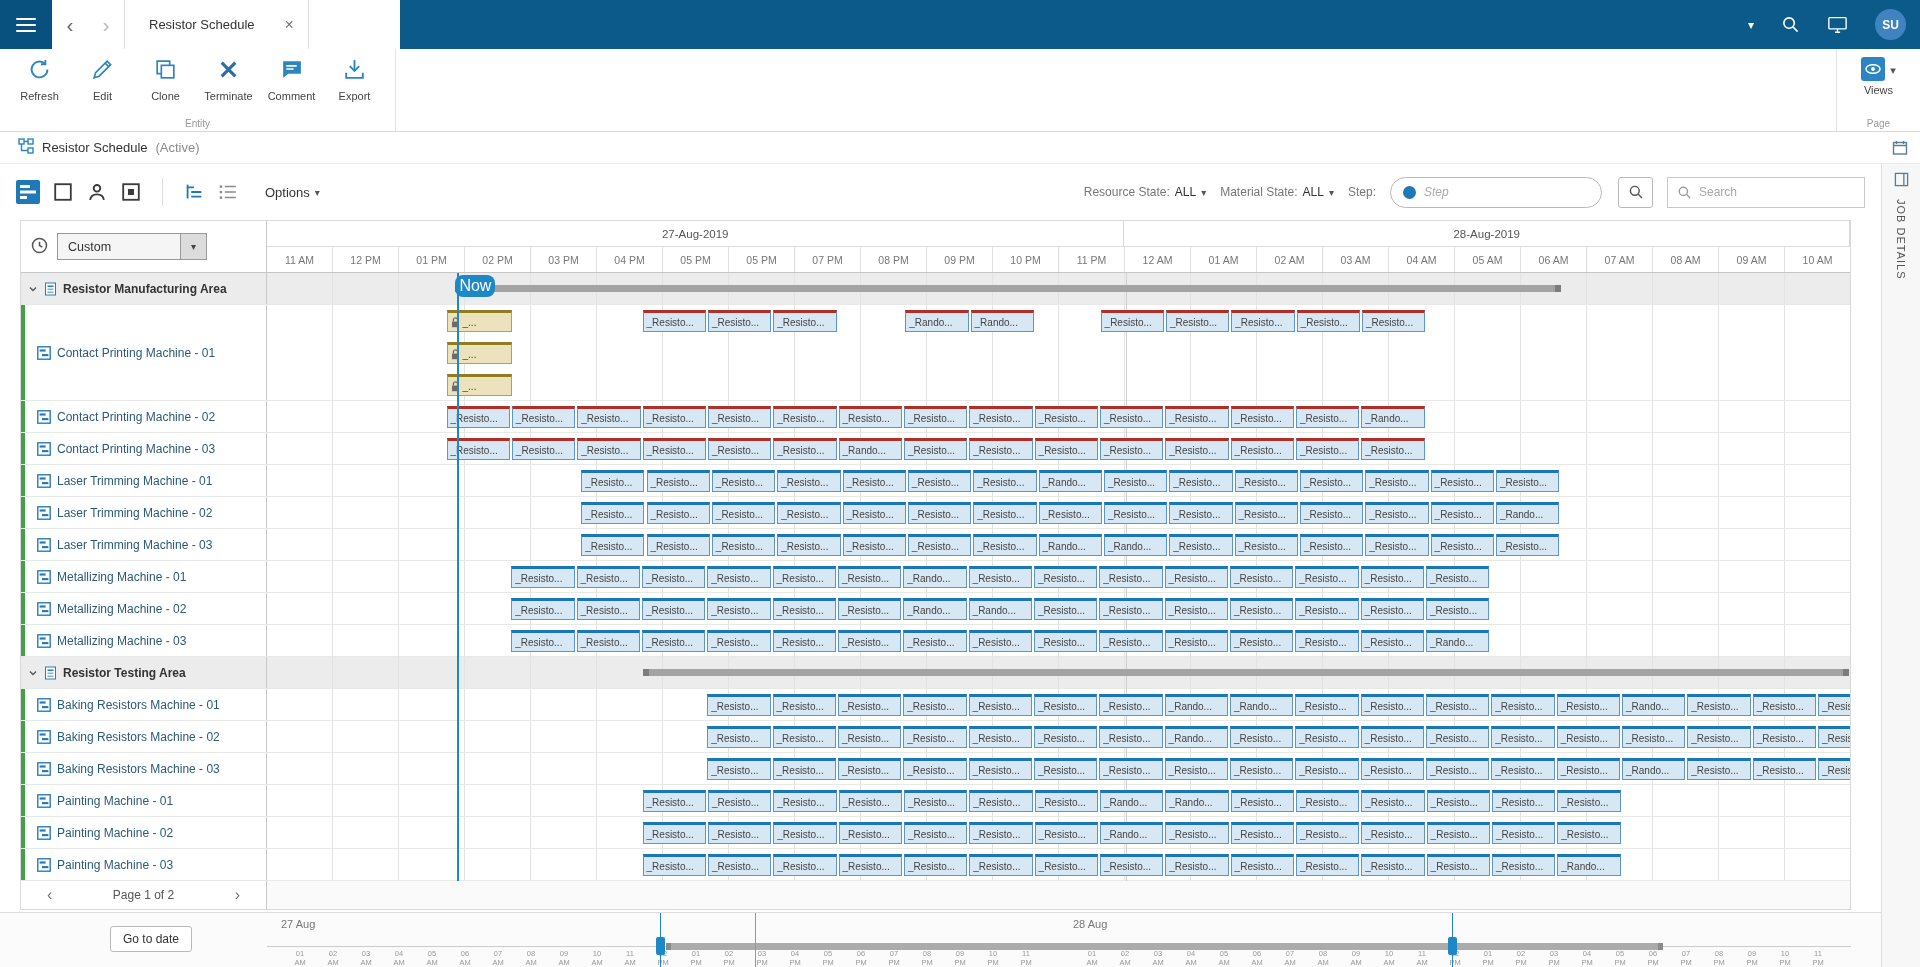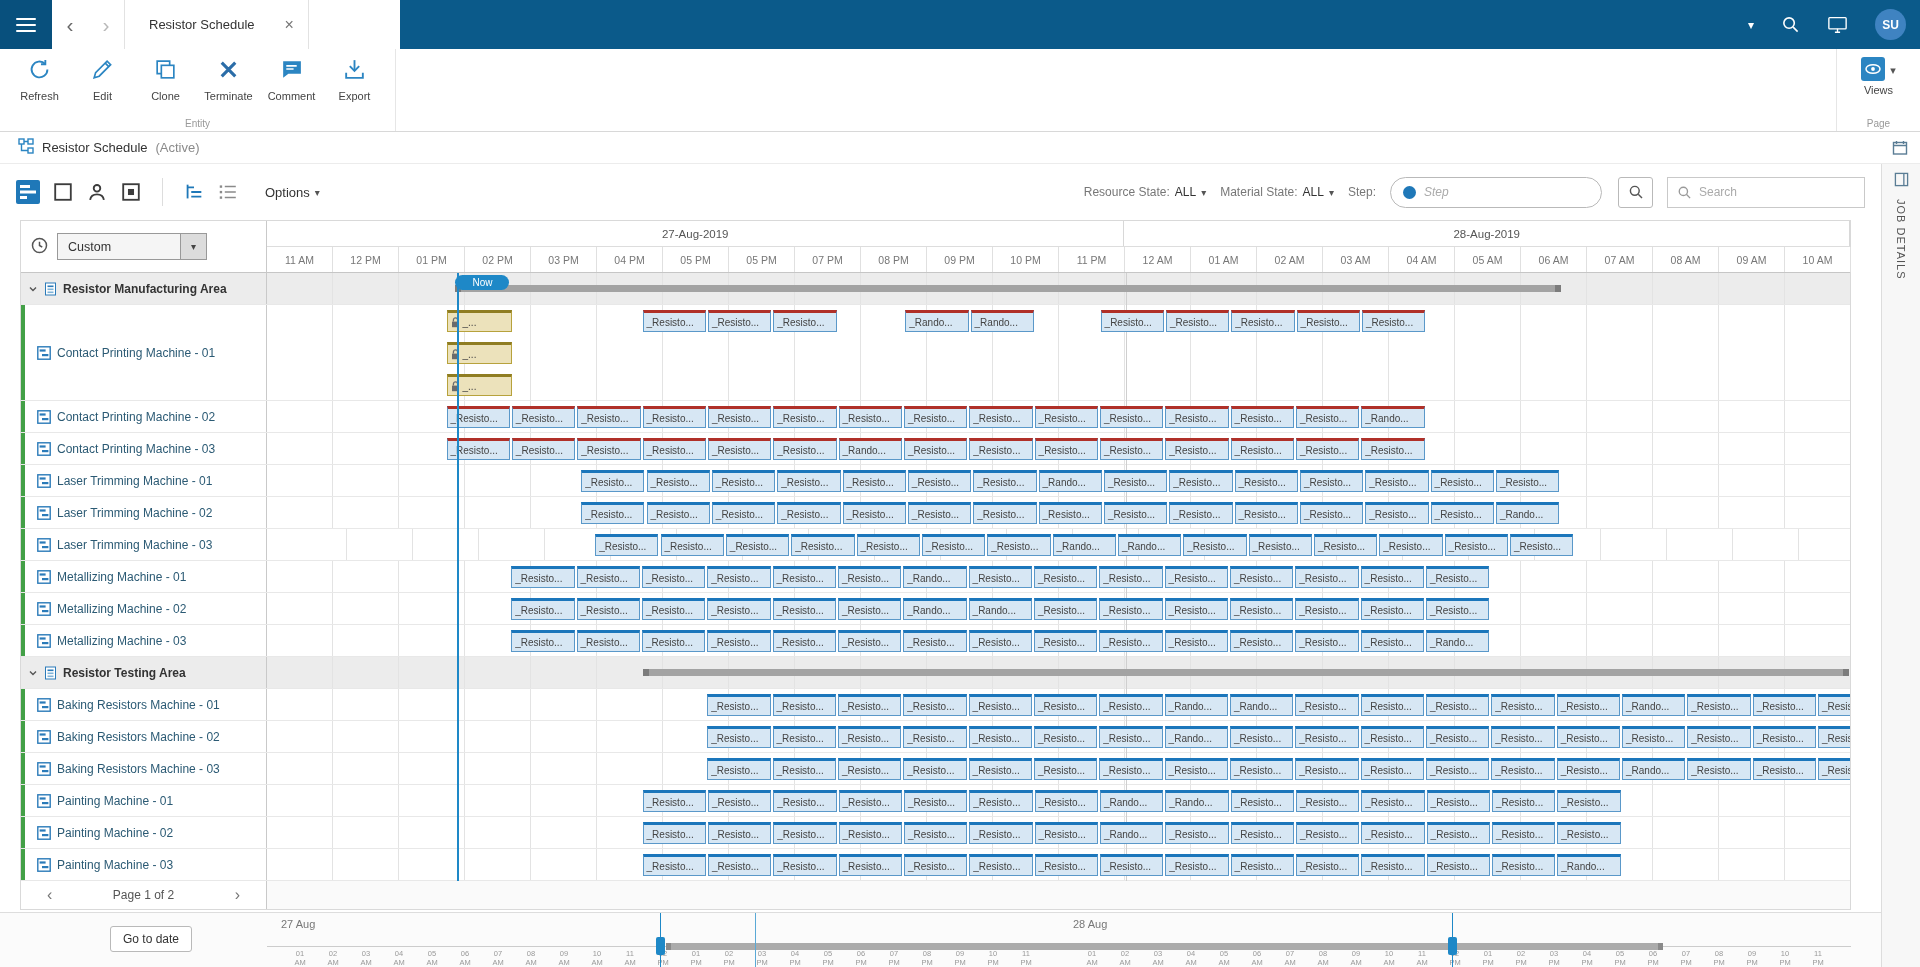--- a/index.html
+++ b/index.html
@@ -79,21 +79,21 @@
 .glab.g{color:#333;font-weight:bold}
 .gtl{flex:1;position:relative;overflow:hidden;background-image:repeating-linear-gradient(to right,transparent 0,transparent 65px,#e3e3e3 65px,#e3e3e3 66px)}
 .bar{position:absolute;height:22px;border:1px solid var(--barb);background:var(--barf);font-size:10px;color:#444;display:flex;align-items:center;padding-left:3px;white-space:nowrap;overflow:hidden;cursor:pointer;z-index:3}
 .bar.acc-red{border-top:3px solid var(--red)}
 .bar.acc-blue{border-top:3px solid var(--blue)}
 .bar.lock{background:#ece2bb;border:1px solid #b7a23c;border-top:3px solid #8f7d22;gap:3px}
 .sumbar{position:absolute;top:12px;height:7px;background:var(--sum);z-index:2}
 .sumbar:before,.sumbar:after{content:"";position:absolute;top:0;width:6px;height:100%;background:#7c7c7c}
 .sumbar:before{left:0}.sumbar:after{right:0}
 .now-line{position:absolute;top:0;bottom:0;width:2px;background:var(--now);z-index:6}
-.now-badge{position:absolute;top:2px;z-index:7;background:var(--now);color:#fff;font-size:10px;padding:2px 17px;border-radius:8px;cursor:pointer}
+.now-badge{position:absolute;top:2px;z-index:7;background:var(--now);color:#fff;font-size:16px;padding:2px 4px;border-radius:8px;cursor:pointer}
 .day-line{position:absolute;top:0;bottom:0;width:1px;background:#cfcfcf;z-index:1}
 .pager-row{display:flex;height:28px;background:#fafafa}
 .pager-left{width:246px;flex:0 0 246px;border-right:1px solid #c9c9c9;display:flex;align-items:center;justify-content:space-between;padding:0 26px;background:#fff}
 .pg-arrow{color:#777;font-size:16px;cursor:pointer}
 .pg-label{font-size:12px;color:#555}
 
 .overview{margin-top:auto;flex:0 0 55px;border-top:1px solid #ddd;background:#fbfbfb;position:relative}
 .goto-date{position:absolute;left:110px;top:13px;padding:5px 12px;border:1px solid #b9b9b9;border-radius:3px;background:#fff;font-size:12px;color:#333;cursor:pointer;font-family:inherit}
 .ov-date{position:absolute;top:5px;font-size:11px;color:#777;white-space:nowrap}
 .ov-tick{position:absolute;top:36px;transform:translateX(-50%);text-align:center;font-size:7.5px;color:#999;line-height:1.2;display:flex;flex-direction:column}
@@ -648,21 +648,21 @@
                     <span>_Resisto...</span>
                   </div>
                   <div class="bar acc-blue" style="left: 1163.58px; width: 63.34px; top: 5px;">
                     <span>_Resisto...</span>
                   </div>
                   <div class="bar acc-blue" style="left: 1228.92px; width: 63.34px; top: 5px;">
                     <span>_Rando...</span>
                   </div>
                 </div>
               </div>
-              <div class="grow" style="height: 32px; gap: 14px;">
+              <div class="grow" style="height: 32px;">
                 <div class="gleft mach">
                   <svg width="14" height="14" viewBox="0 0 14 14">
                     <rect x="0.8" y="0.8" width="12.4" height="12.4" fill="#fff" stroke="#2b7bb9" stroke-width="1.4"></rect>
                     <rect x="2.6" y="3.4" width="6" height="2.2" fill="#2b7bb9"></rect>
                     <rect x="5" y="8" width="6.4" height="2.2" fill="#2b7bb9"></rect>
                   </svg>
                   <span class="glab">Laser Trimming Machine - 03</span>
                 </div>
                 <div class="gtl">
                   <div class="bar acc-blue" style="left: 314.16px; width: 63.34px; top: 5px;">

